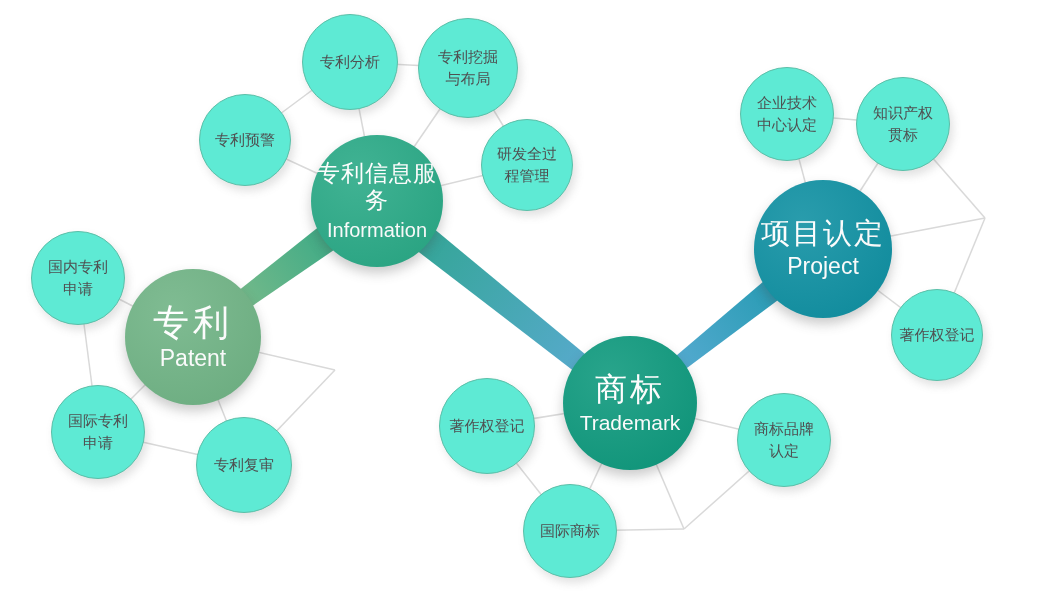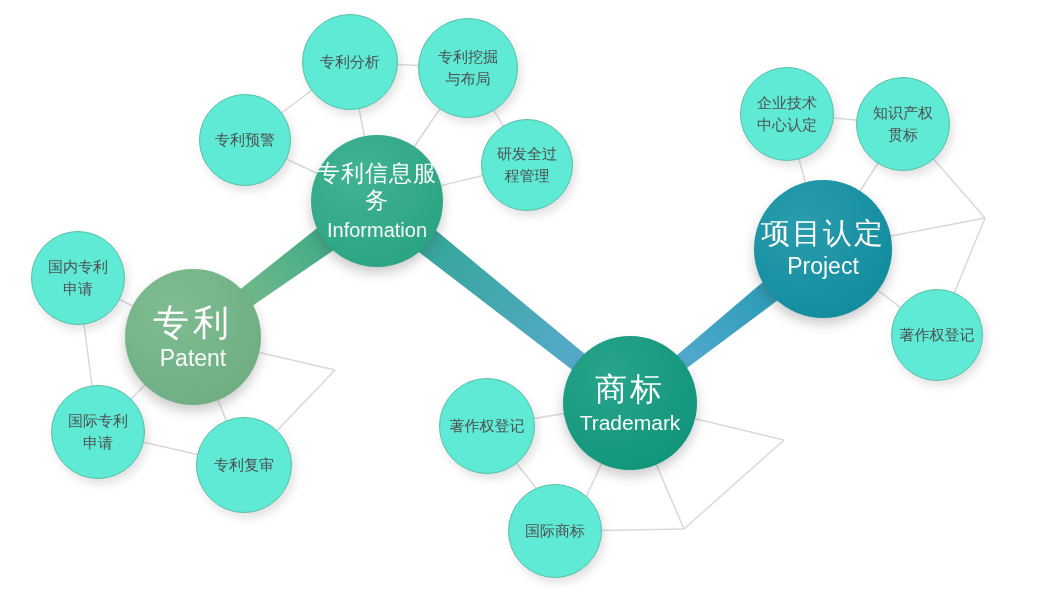--- a/index.html
+++ b/index.html
@@ -146,22 +146,26 @@
   <div class="sat" style="left:51px;top:385px;width:94px;height:94px">
     <div class="sat-label">国际专利
 申请</div>
   </div>
   <div class="sat" style="left:196px;top:417px;width:96px;height:96px">
     <div class="sat-label">专利复审</div>
   </div>
   <div class="sat" style="left:439px;top:378px;width:96px;height:96px">
     <div class="sat-label">著作权登记</div>
   </div>
-  <div class="sat" style="left:508px;top:484px;width:94px;height:94px">
+  <div class="sat" style="left:523px;top:484px;width:94px;height:94px">
     <div class="sat-label">国际商标</div>
+  </div>
+  <div class="sat" style="left:737px;top:393px;width:94px;height:94px">
+    <div class="sat-label">商标品牌
+认定</div>
   </div>
   <div class="sat" style="left:740px;top:67px;width:94px;height:94px">
     <div class="sat-label">企业技术
 中心认定</div>
   </div>
   <div class="sat" style="left:856px;top:77px;width:94px;height:94px">
     <div class="sat-label">知识产权
 贯标</div>
   </div>
   <div class="sat" style="left:891px;top:289px;width:92px;height:92px">

